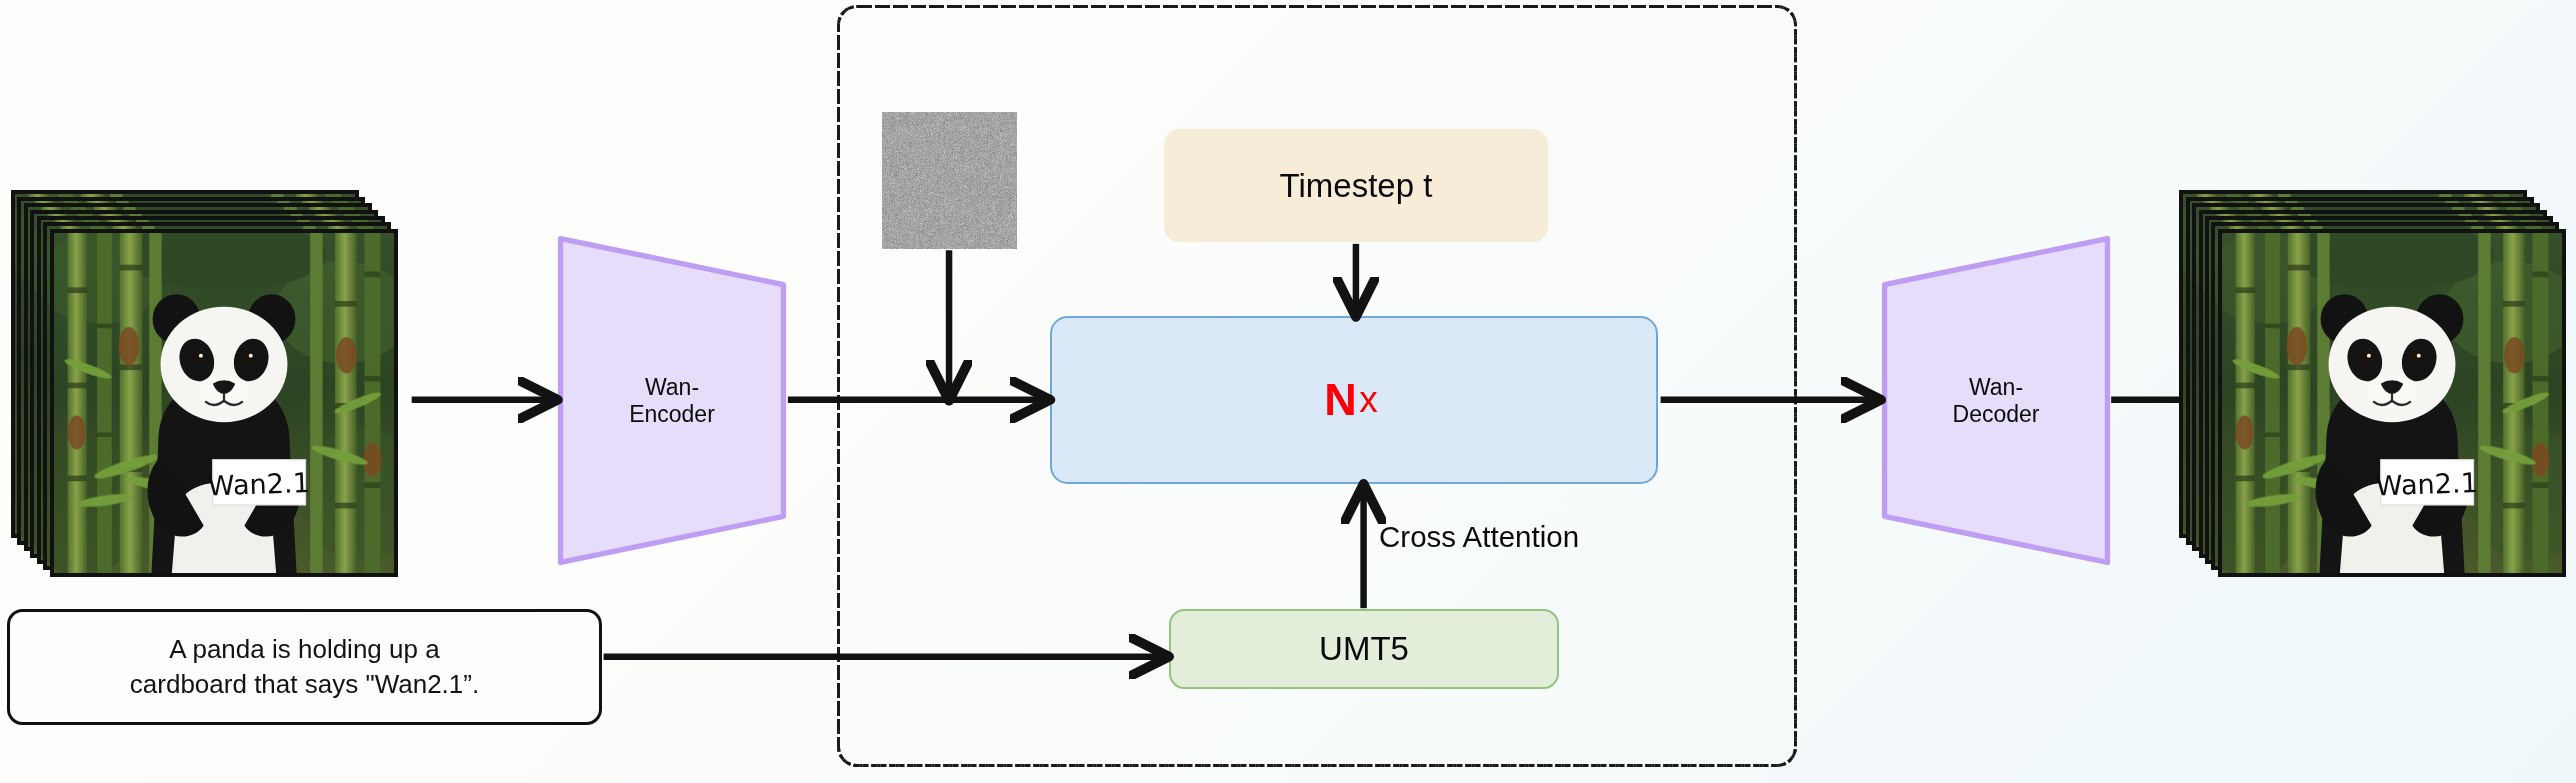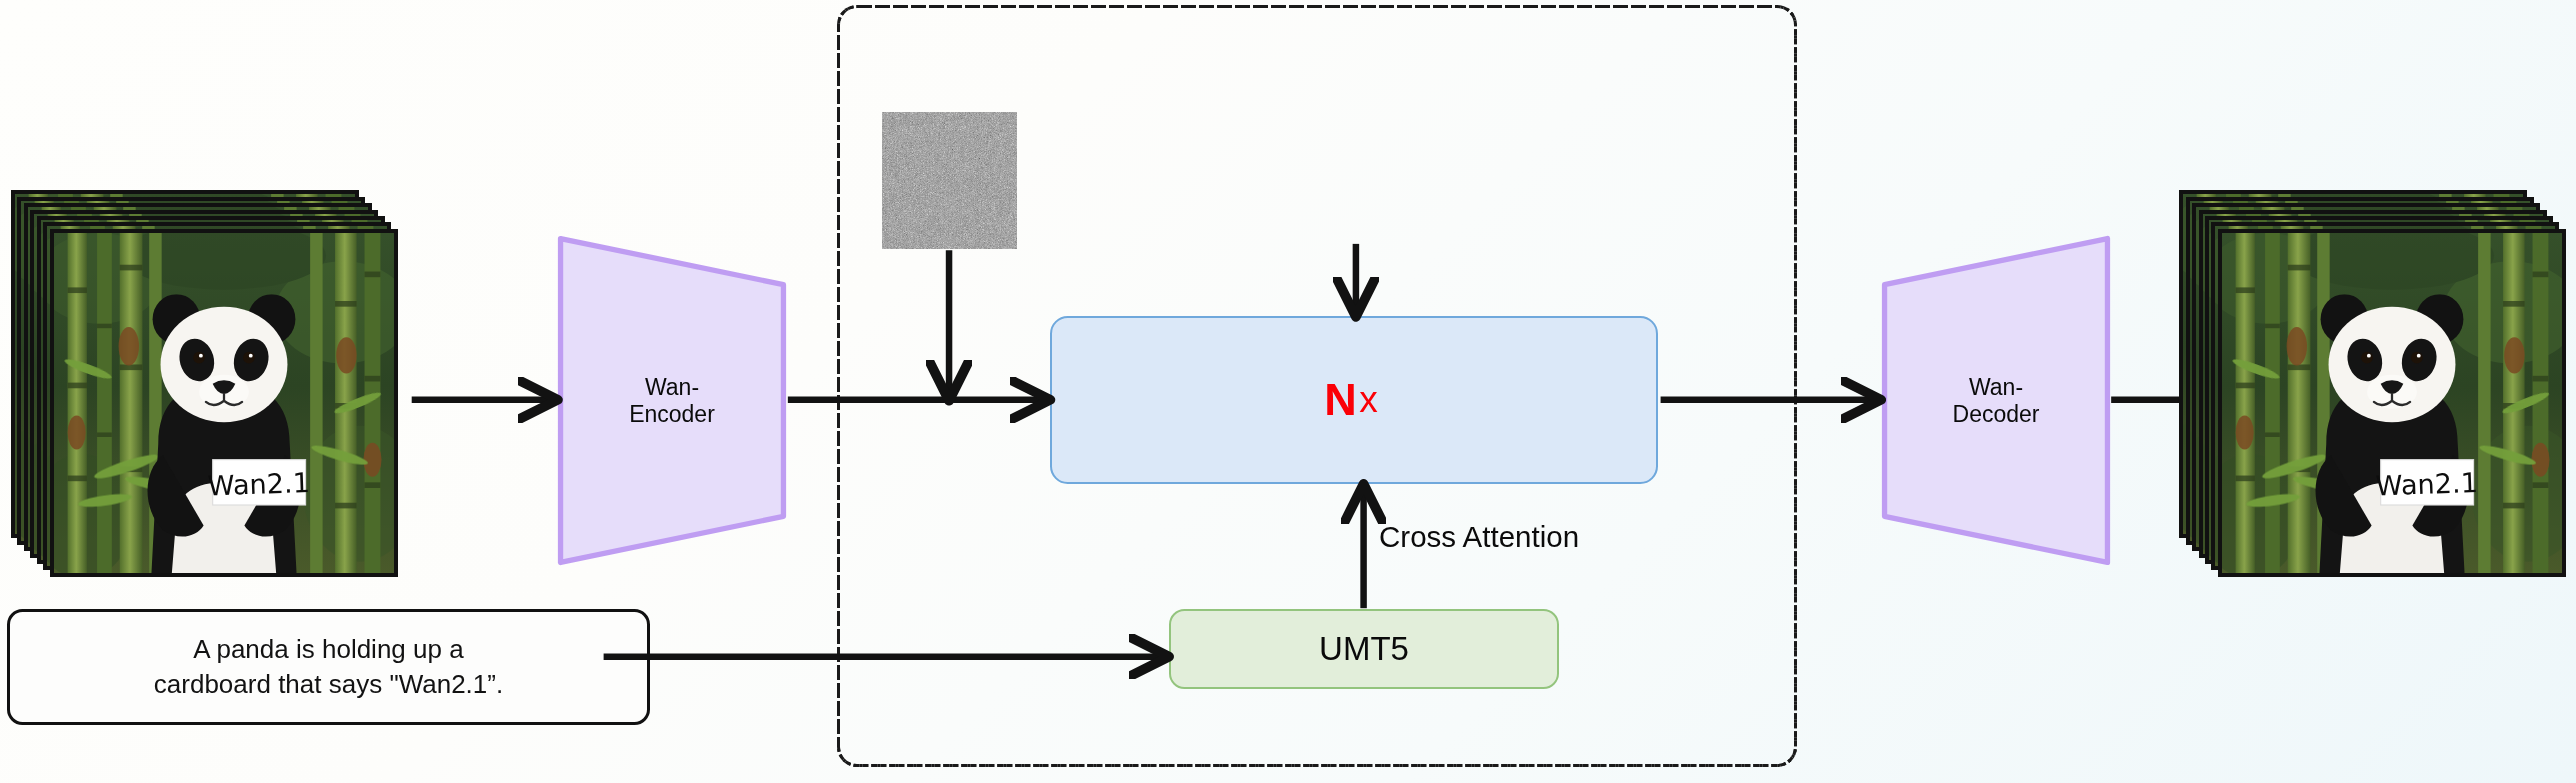--- a/index.html
+++ b/index.html
@@ -110,21 +110,21 @@
   #dit-x { color: #fb0007; font-weight: normal; font-size: 37px; padding: 0 5.9px 0 2.4px;}
   #umt5-box {
     left: 1169px; top: 609px; width: 390px; height: 80px;
     background: #e2eeda;
     border: 2.4px solid #93c47d;
     border-radius: 15.4px;
     font-size: 33px;
     color: #0a0a0a;
   }
   #prompt-box {
-    left: 7px; top: 609px; width: 643px; height: 116px;
+    left: 7px; top: 609px; width: 595px; height: 116px;
     background: #fdfdfc;
     border: 3px solid #111111;
     border-radius: 15.4px;
     font-size: 26px;
     line-height: 1.35;
     color: #121212;
     white-space: pre-line;
     padding: 0 14px;
   }
 
@@ -911,20 +911,23 @@
             <feFuncR type="linear" slope="1.35" intercept="-0.18"></feFuncR>
             <feFuncG type="linear" slope="1.35" intercept="-0.18"></feFuncG>
             <feFuncB type="linear" slope="1.35" intercept="-0.18"></feFuncB>
           </feComponentTransfer>
         </filter>
       </defs>
       <rect width="228" height="232" filter="url(#noisefilter)"></rect>
     </svg>
   </div>
 
+  <div class="rbox" id="timestep-box">
+    <span>Timestep t</span>
+  </div>
 
   <div class="rbox" id="dit-box">
     <span id="dit-n">N</span>
     <span id="dit-x">x</span>
   </div>
 
   <div class="rbox" id="umt5-box">
     <span>UMT5</span>
   </div>
 

